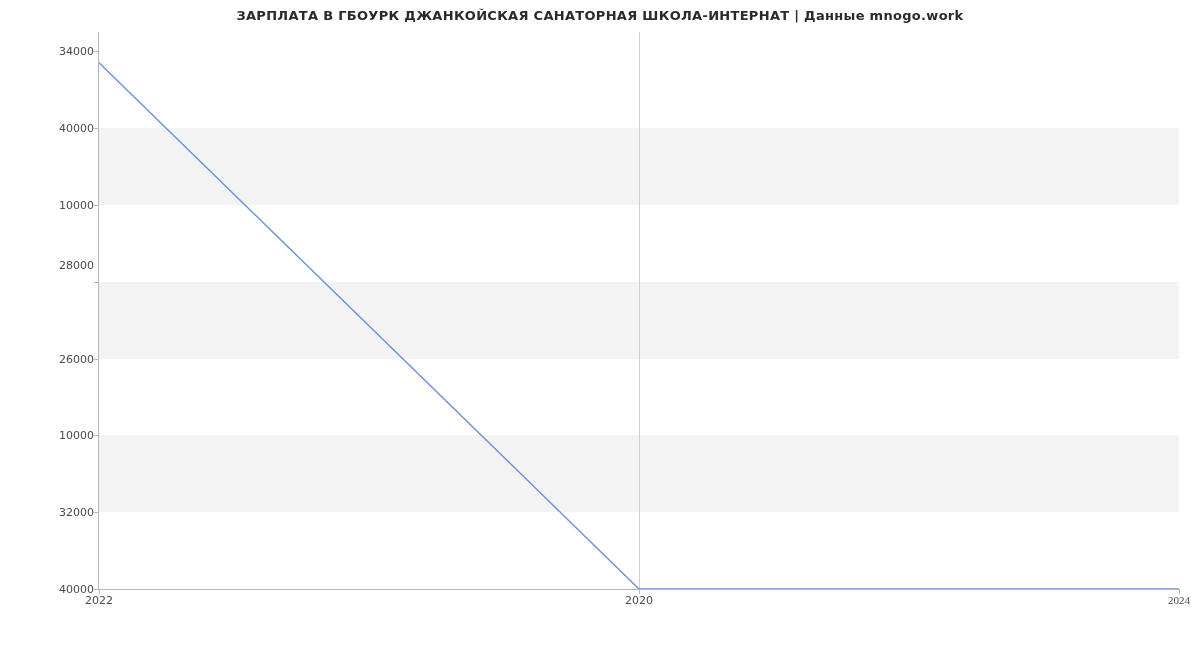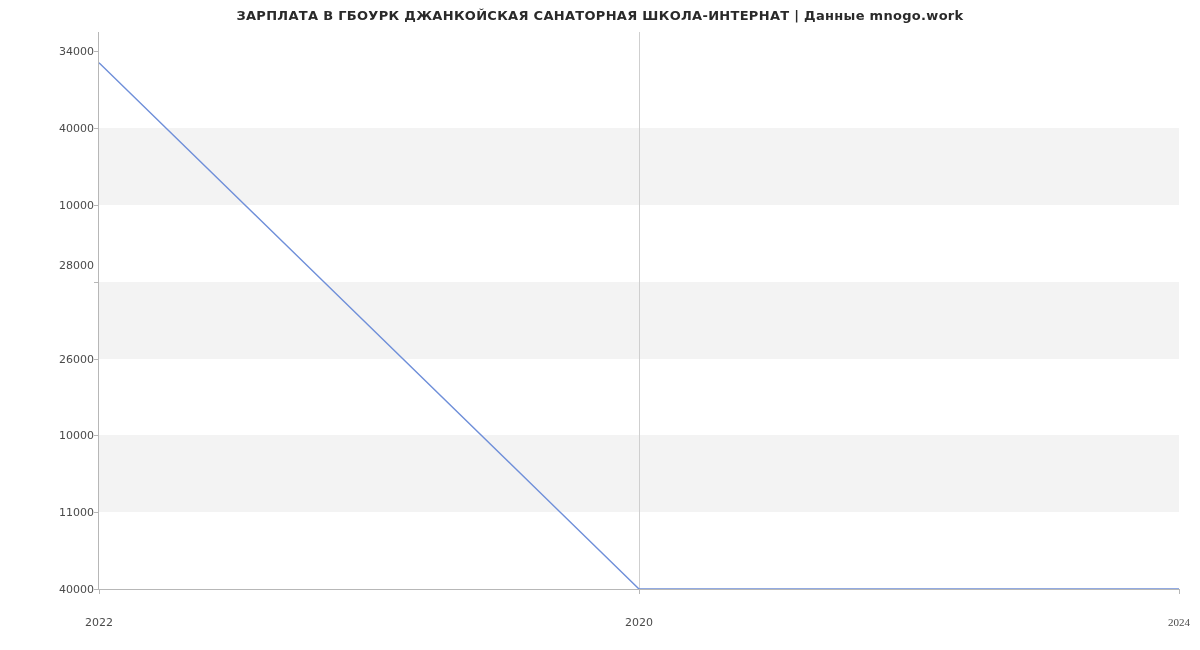--- a/index.html
+++ b/index.html
@@ -56,21 +56,20 @@
     text-align: right;
     width: 80px;
     color: #4a4a4a;
   }
   .xtick {
     position: absolute;
     top: 594px;
     transform: translateX(-50%);
     font-size: 11px;
     color: #4a4a4a;
-    margin-top: 22px;
   }
   .ytick-mark, .xtick-mark {
     position: absolute;
     background: #b7b7b7;
   }
   svg.line {
     position: absolute;
     left: 0; top: 0;
     width: 100%; height: 100%;
     overflow: visible;
@@ -97,21 +96,21 @@
       <svg class="line">
       <path id="series-path" d="M0.0 30.7 L540.0 557.0 L1080.0 557.0"></path>
     </svg>
 
     <div class="axis-line" style="left:-1px; top:0; width:1px; height:100%;"></div>
     <div class="axis-line" style="left:0; bottom:-1px; height:1px; width:100%;"></div>
   </div>
 
 <div class="ytick" style="top: 589px;">40000</div>
     <div class="ytick-mark" style="left: 94px; top: 589px; width: 5px; height: 1px;"></div>
-    <div class="ytick" style="top: 512.172px;">11000</div>
+    <div class="ytick" style="top: 512.172px;">32000</div>
     <div class="ytick-mark" style="left: 94px; top: 512.172px; width: 5px; height: 1px;"></div>
     <div class="ytick" style="top: 435.345px;">10000</div>
     <div class="ytick-mark" style="left: 94px; top: 435.345px; width: 5px; height: 1px;"></div>
     <div class="ytick" style="top: 358.517px;">26000</div>
     <div class="ytick-mark" style="left: 94px; top: 358.517px; width: 5px; height: 1px;"></div>
     <div class="ytick" style="top: 265px; text-align: right;">28000</div>
     <div class="ytick-mark" style="left: 94px; top: 281.69px; width: 5px; height: 1px;"></div>
     <div class="ytick" style="top: 204.862px;">10000</div>
     <div class="ytick-mark" style="left: 94px; top: 204.862px; width: 5px; height: 1px;"></div>
     <div class="ytick" style="top: 128.034px;">40000</div>

